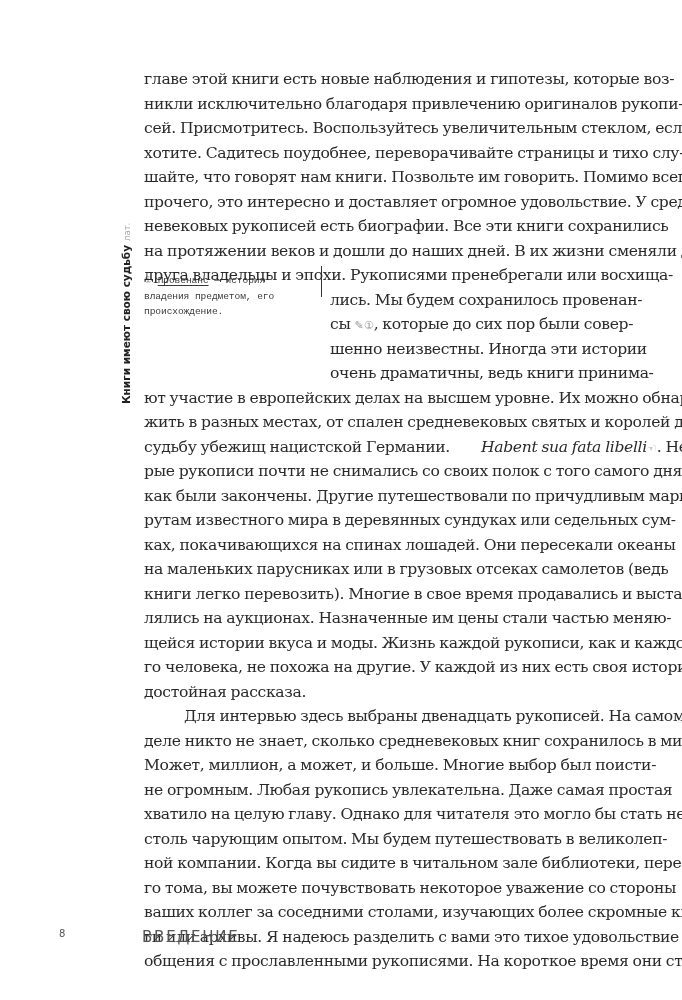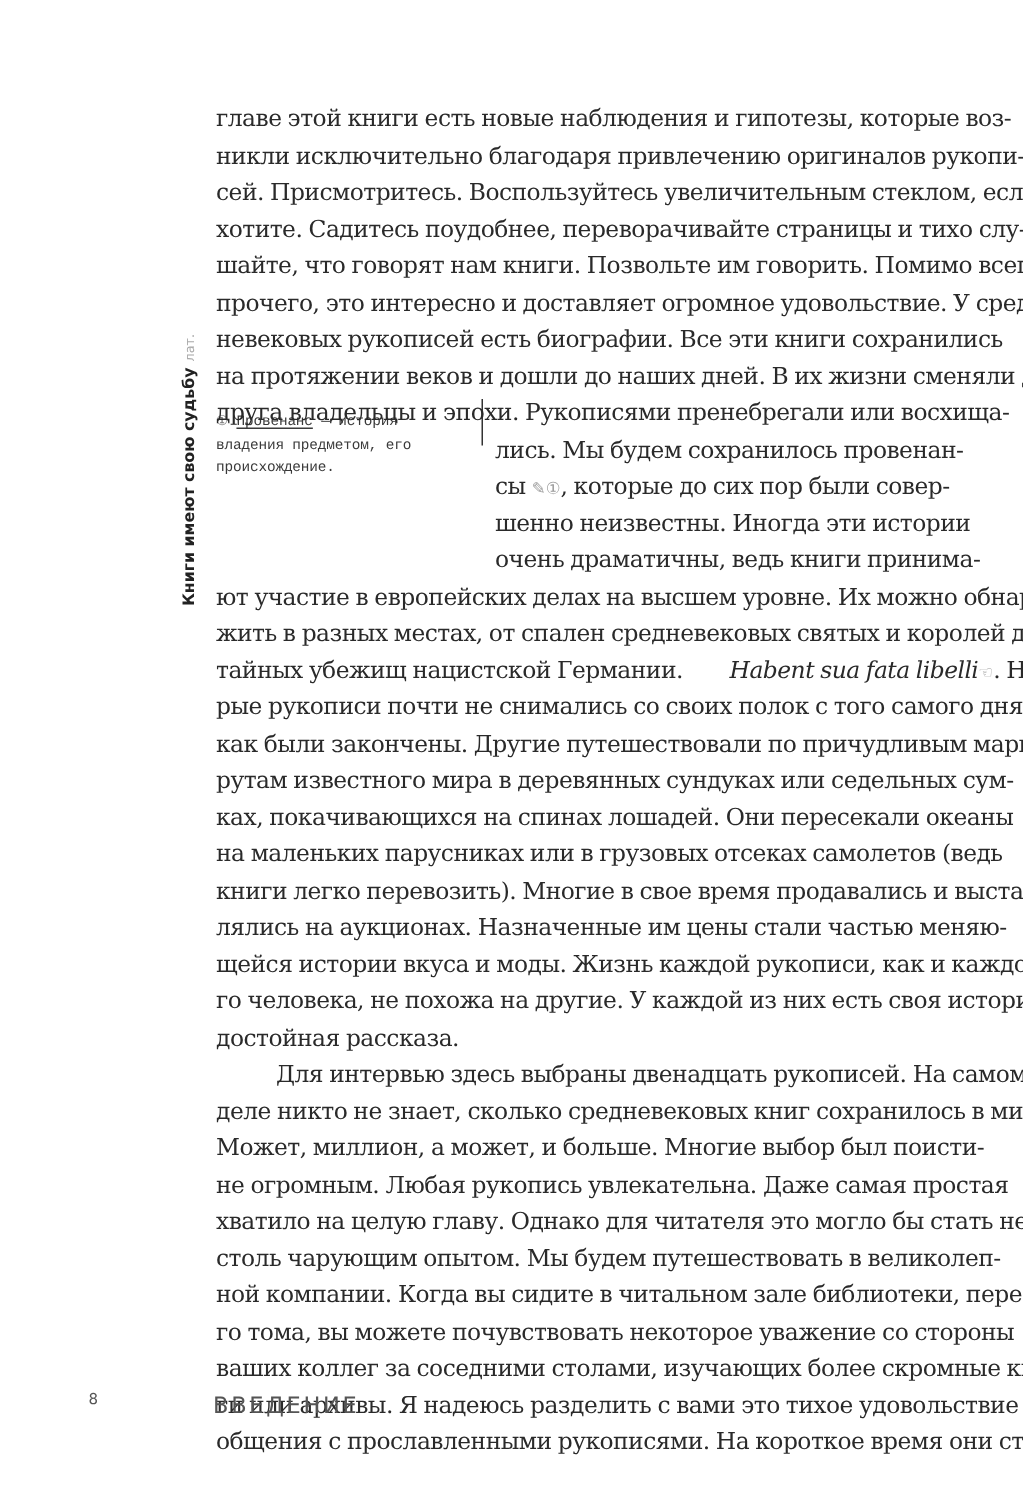--- a/index.html
+++ b/index.html
@@ -149,21 +149,21 @@
     <span class="line">друга владельцы и эпохи. Рукописями пренебрегали или восхища-</span>
 
     <span class="line indent-side">лись. Мы будем сохранилось провенан-</span>
     <span class="line indent-side"><span>сы</span> <span class="glyph">✎</span><span class="glyph">①</span><span>, которые до сих пор были совер-</span></span>
     <span class="line indent-side">шенно неизвестны. Иногда эти истории</span>
     <span class="line indent-side">очень драматичны, ведь книги принима-</span>
 
     <span class="line">ют участие в европейских делах на высшем уровне. Их можно обнару-</span>
     <span class="line">жить в разных местах, от спален средневековых святых и королей до</span>
 
-    <span class="line"><span>тайных убежищ нацистской Германии. </span><span class="italic">Habent sua fata libelli</span><span class="glyph">☜</span><span>. Некото-</span></span>
+    <span class="line"><span>судьбу убежищ нацистской Германии. </span><span class="italic">Habent sua fata libelli</span><span class="glyph">☜</span><span>. Некото-</span></span>
 
     <span class="line">рые рукописи почти не снимались со своих полок с того самого дня,</span>
     <span class="line">как были закончены. Другие путешествовали по причудливым марш-</span>
     <span class="line">рутам известного мира в деревянных сундуках или седельных сум-</span>
     <span class="line">ках, покачивающихся на спинах лошадей. Они пересекали океаны</span>
     <span class="line">на маленьких парусниках или в грузовых отсеках самолетов (ведь</span>
     <span class="line">книги легко перевозить). Многие в свое время продавались и выстав-</span>
     <span class="line">лялись на аукционах. Назначенные им цены стали частью меняю-</span>
     <span class="line">щейся истории вкуса и моды. Жизнь каждой рукописи, как и каждо-</span>
     <span class="line">го человека, не похожа на другие. У каждой из них есть своя история,</span>

